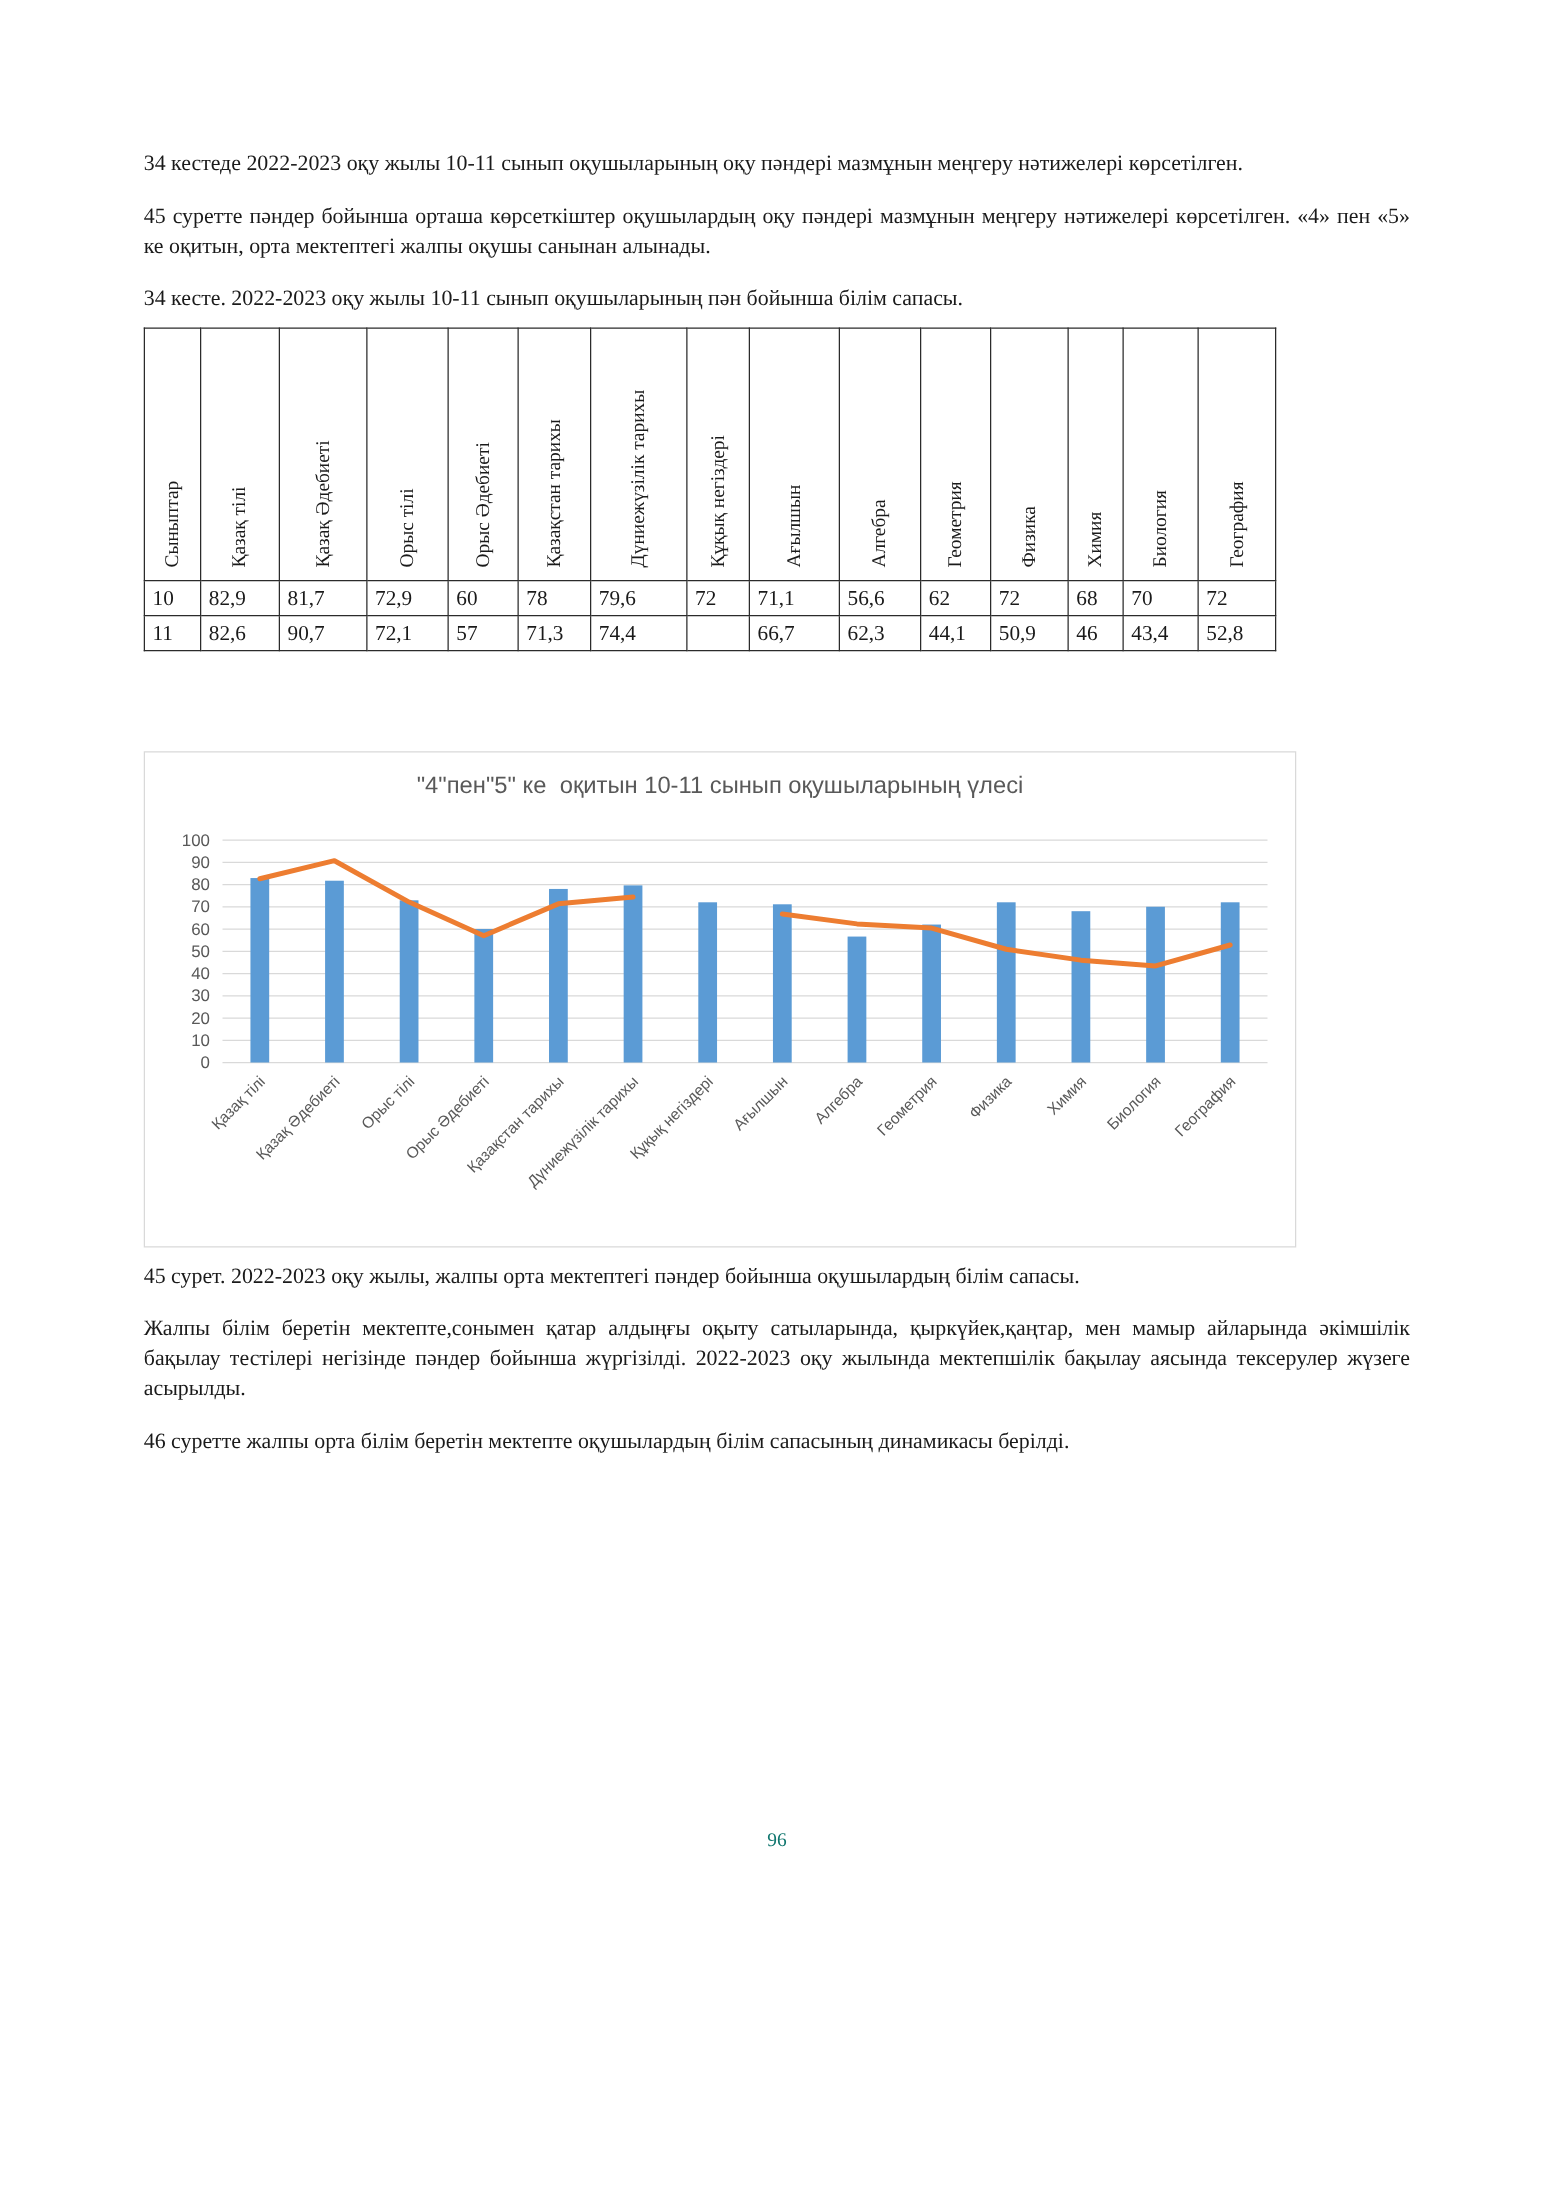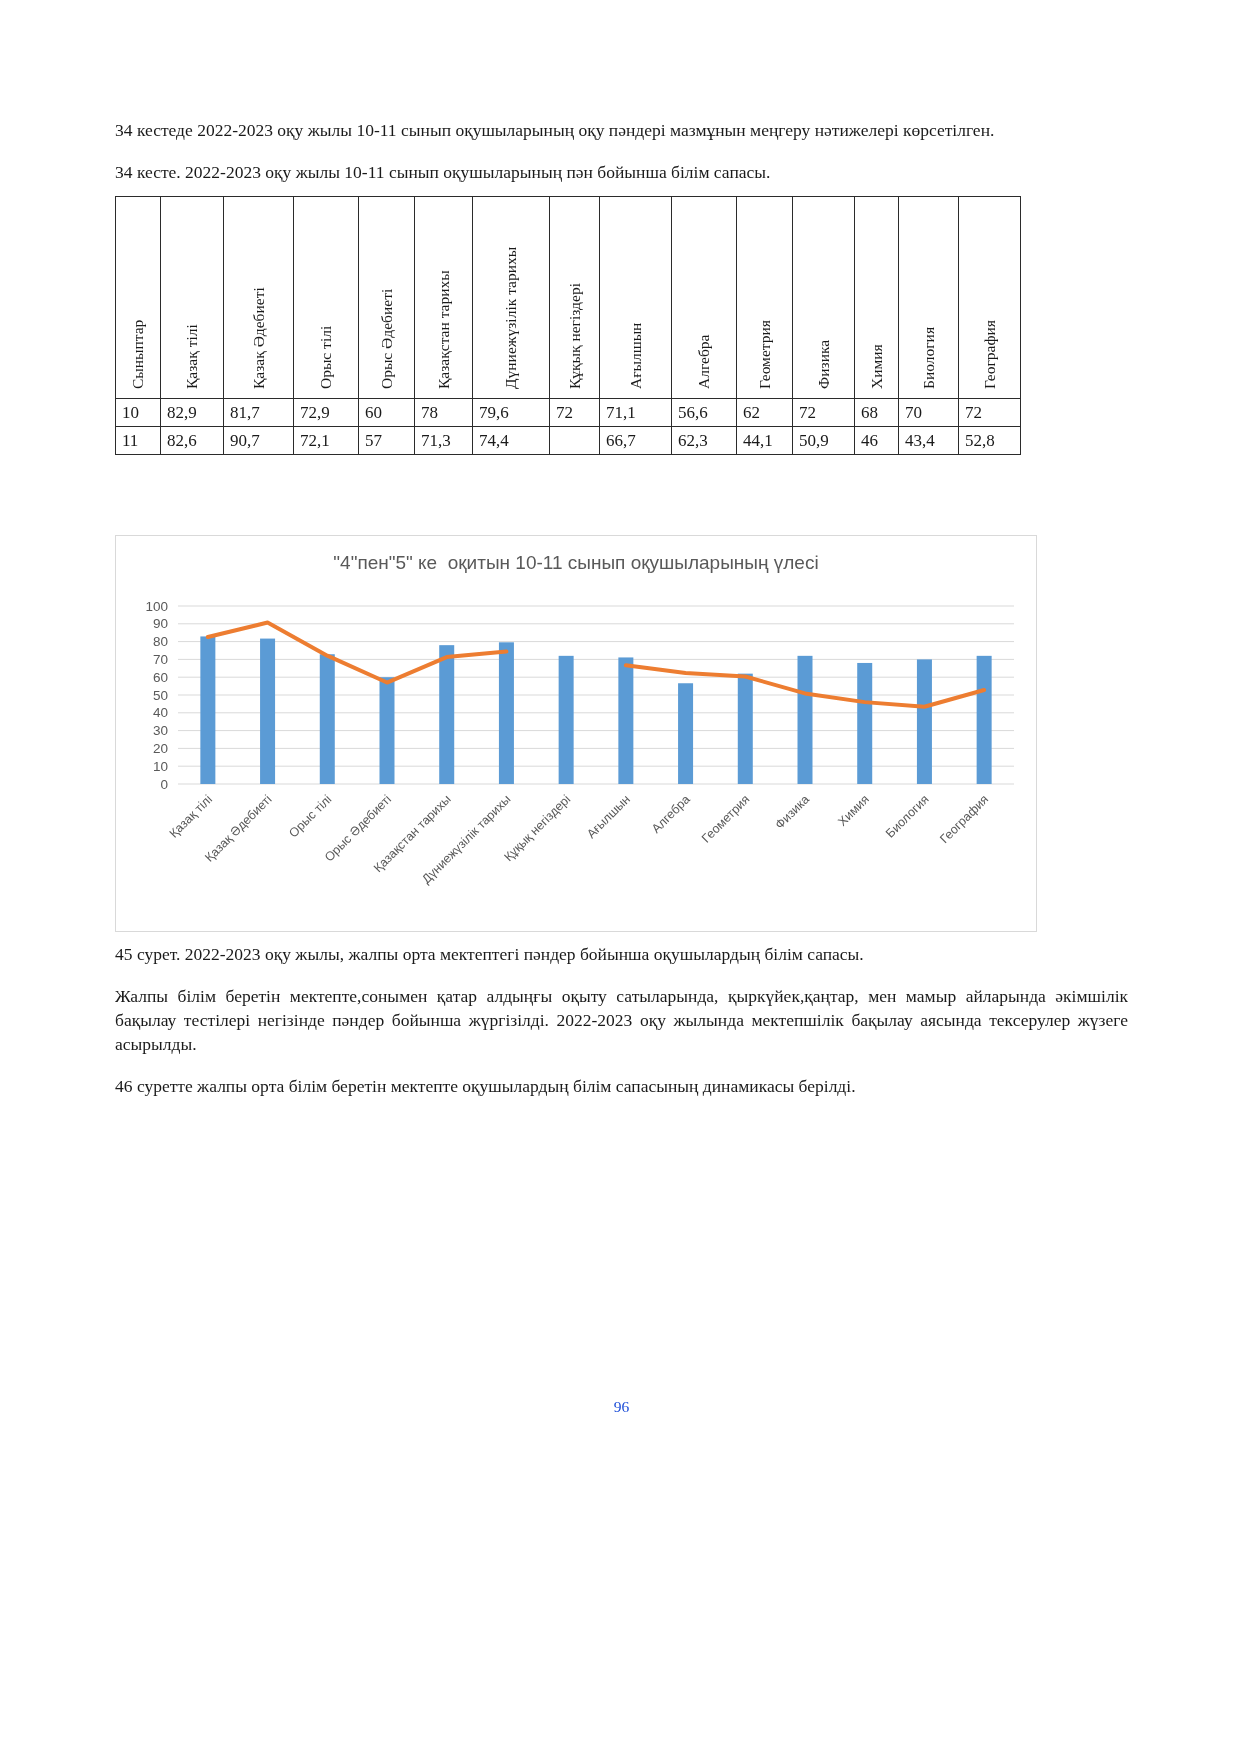--- a/index.html
+++ b/index.html
@@ -77,30 +77,31 @@
   }
   svg.chart{display:block;}
   svg.chart text{font-family:"Liberation Sans", sans-serif;}
 
   .fig-caption{margin-top:10px;}
 
   .page-number{
     margin-top:300px;
     text-align:center;
     font-size:15.5px;
-    color:#1d4ed8;
+    color:#0f766e;
   }
 </style>
 </head>
 <body>
 
 <div class="page">
 
   <p class="para">34 кестеде 2022-2023 оқу жылы 10-11 сынып оқушыларының оқу пәндері мазмұнын меңгеру нәтижелері көрсетілген.</p>
 
+  <p class="para">45 суретте пәндер бойынша орташа көрсеткіштер оқушылардың оқу пәндері мазмұнын меңгеру нәтижелері көрсетілген. «4» пен «5» ке оқитын, орта мектептегі жалпы оқушы санынан алынады.</p>
 
   <p class="para caption">34 кесте. 2022-2023 оқу жылы 10-11 сынып оқушыларының пән бойынша білім сапасы.</p>
 
   <table class="results">
       <colgroup>
         <col style="width: 45px;">
         <col style="width: 63px;">
         <col style="width: 70px;">
         <col style="width: 65px;">
         <col style="width: 56px;">

